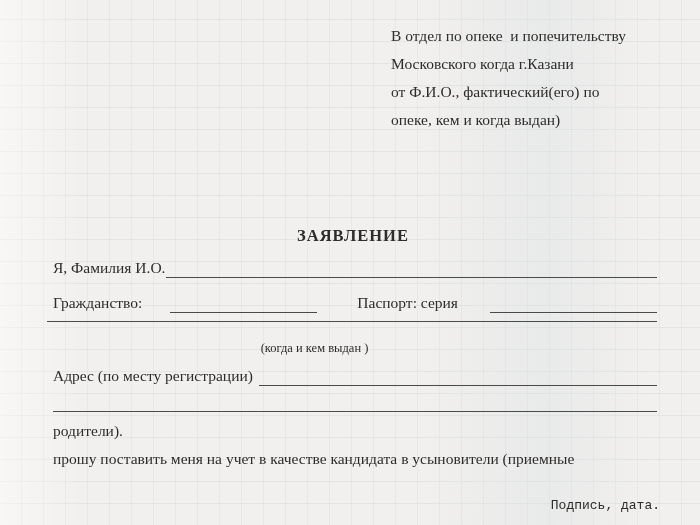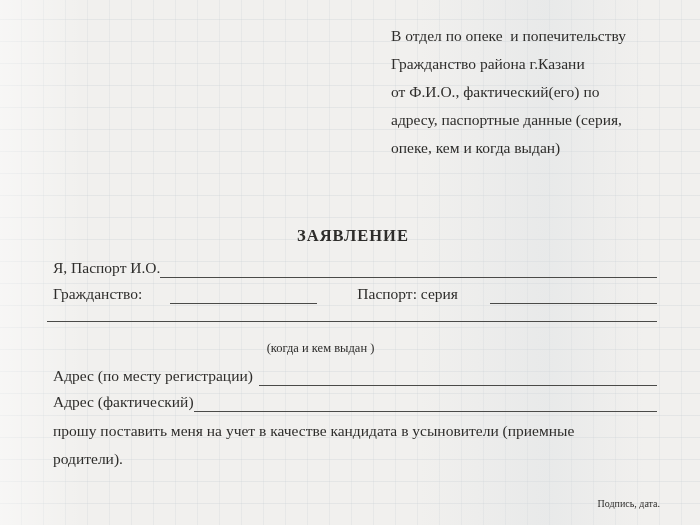--- a/index.html
+++ b/index.html
@@ -59,36 +59,36 @@
     font-size: 15.5px;
     line-height: 20px;
   }
   .blank {
     border-bottom: 1px solid var(--line, #4a4a48);
     height: 100%;
   }
   .blank.grow { flex: 1 1 auto; }
 
   .row-name         { top: 258px; }
-  .row-citizenship  { top: 284px; gap: 28px; }
+  .row-citizenship  { top: 293px; gap: 28px; }
   .cit-blank        { width: 147px; }
   .passport-label   { margin-left: 12px; }
   .passport-blank   { margin-left: 4px; }
 
   .solo-line {
     position: absolute;
     left: 47px;
     right: 43px;
     top: 321px;
     height: 0;
     border-bottom: 1.4px solid var(--line, #4a4a48);
   }
   .issued-caption {
     position: absolute;
-    left: 12px;
+    left: 6px;
     top: 341px;
     width: 617px;
     text-align: center;
     font-size: 12.5px;
   }
   .row-addr-reg  { top: 366px; }
   .addr-gap      { margin-left: 6px; }
   .row-addr-fact { top: 392px; }
 
   .body-par {
@@ -100,64 +100,63 @@
   }
   .body-par .b-line {
     height: 28px;
     line-height: 28px;
   }
 
   .signature {
     position: absolute;
     right: 40px;
     top: 498px;
-    font-size: 10px;
+    font-size: 13px;
+    font-family: Liberation Mono, monospace;
   }
 </style>
 </head>
 <body>
 
 <div class="page">
 
   <div class="recipient">
     <div class="r-line">В отдел по опеке  и попечительству</div>
-    <div class="r-line">Гражданство района г.Казани</div>
+    <div class="r-line">Московского когда г.Казани</div>
     <div class="r-line">от Ф.И.О., фактический(его) по</div>
-    <div class="r-line">адресу, паспортные данные (серия,</div>
     <div class="r-line">опеке, кем и когда выдан)</div>
   </div>
 
   <div class="doc-title">ЗАЯВЛЕНИЕ</div>
 
   <div class="row row-name">
-    <span>Я, Паспорт И.О.</span>
+    <span>Я, Фамилия И.О.</span>
     <span class="blank grow"></span>
   </div>
 
   <div class="row row-citizenship">
     <span>Гражданство:</span>
     <span class="blank cit-blank"></span>
     <span class="passport-label">Паспорт: серия</span>
     <span class="blank grow passport-blank"></span>
   </div>
 
   <div class="solo-line"></div>
 
   <div class="issued-caption">(когда и кем выдан )</div>
 
   <div class="row row-addr-reg">
     <span>Адрес (по месту регистрации)</span>
     <span class="blank grow addr-gap"></span>
   </div>
 
   <div class="row row-addr-fact">
-    <span>Адрес (фактический)</span>
     <span class="blank grow"></span>
   </div>
 
   <div class="body-par">
+    <div class="b-line">родители).</div>
     <div class="b-line">прошу поставить меня на учет в качестве кандидата в усыновители (приемные</div>
-    <div class="b-line">родители).</div>
   </div>
 
   <div class="signature">Подпись, дата.</div>
 
 </div>
 
 </body></html>

